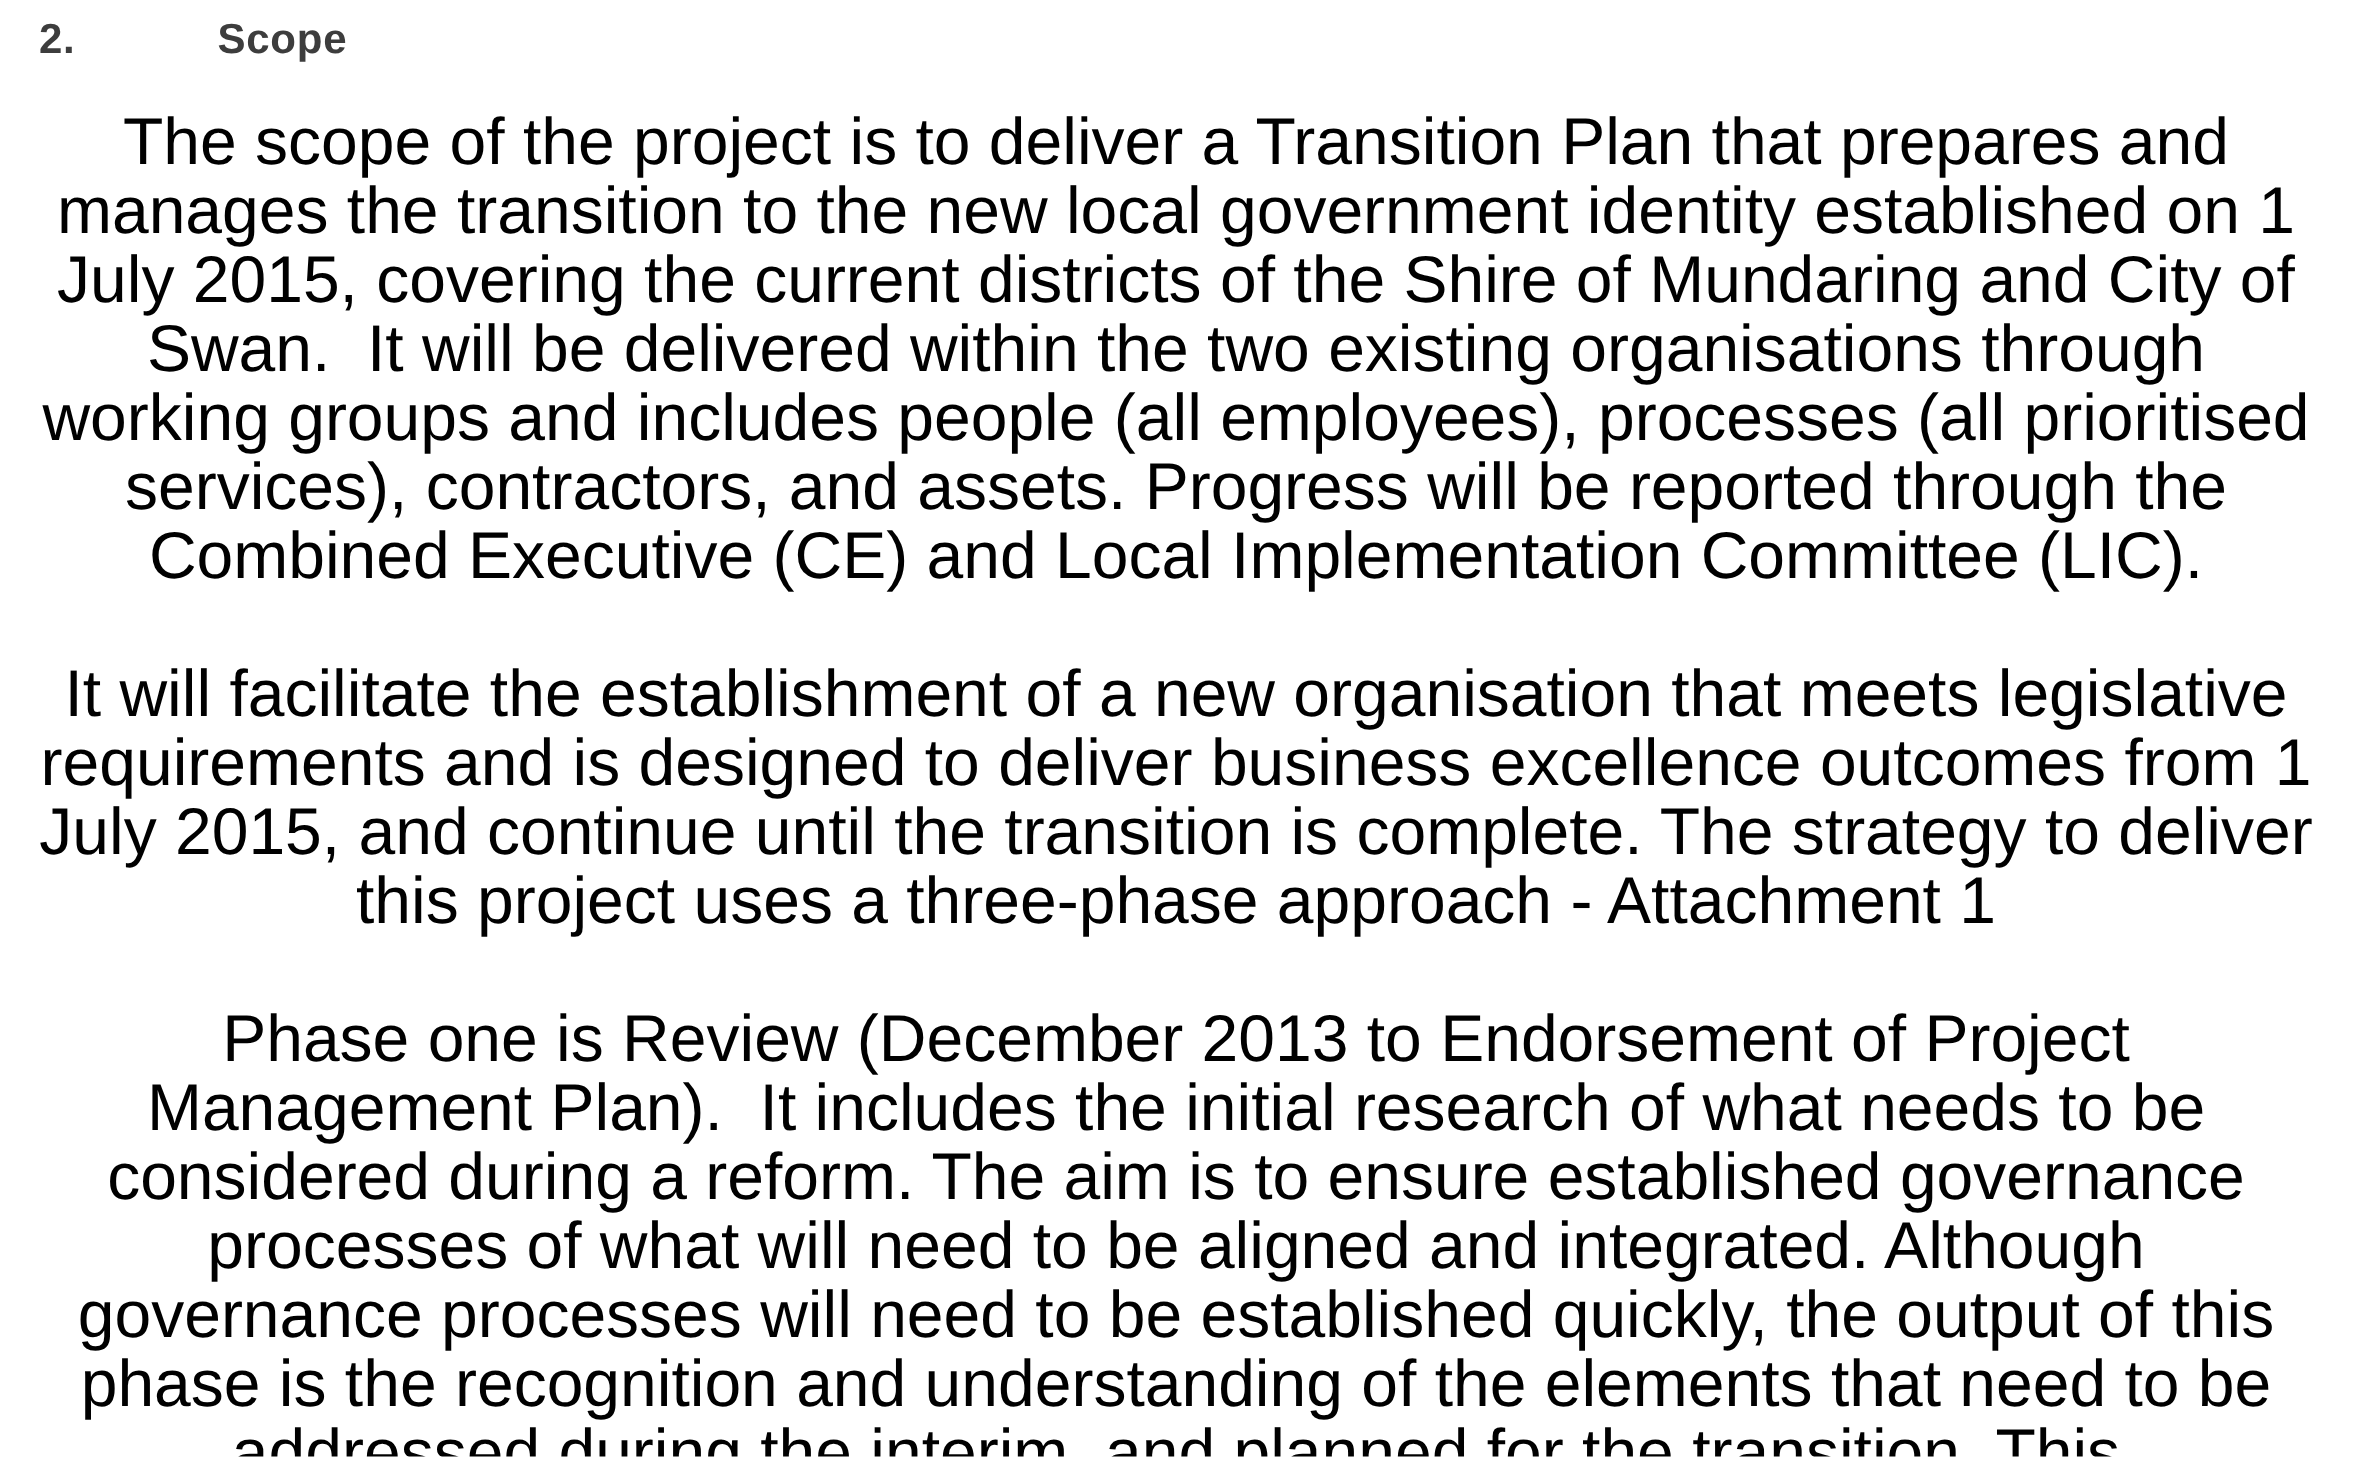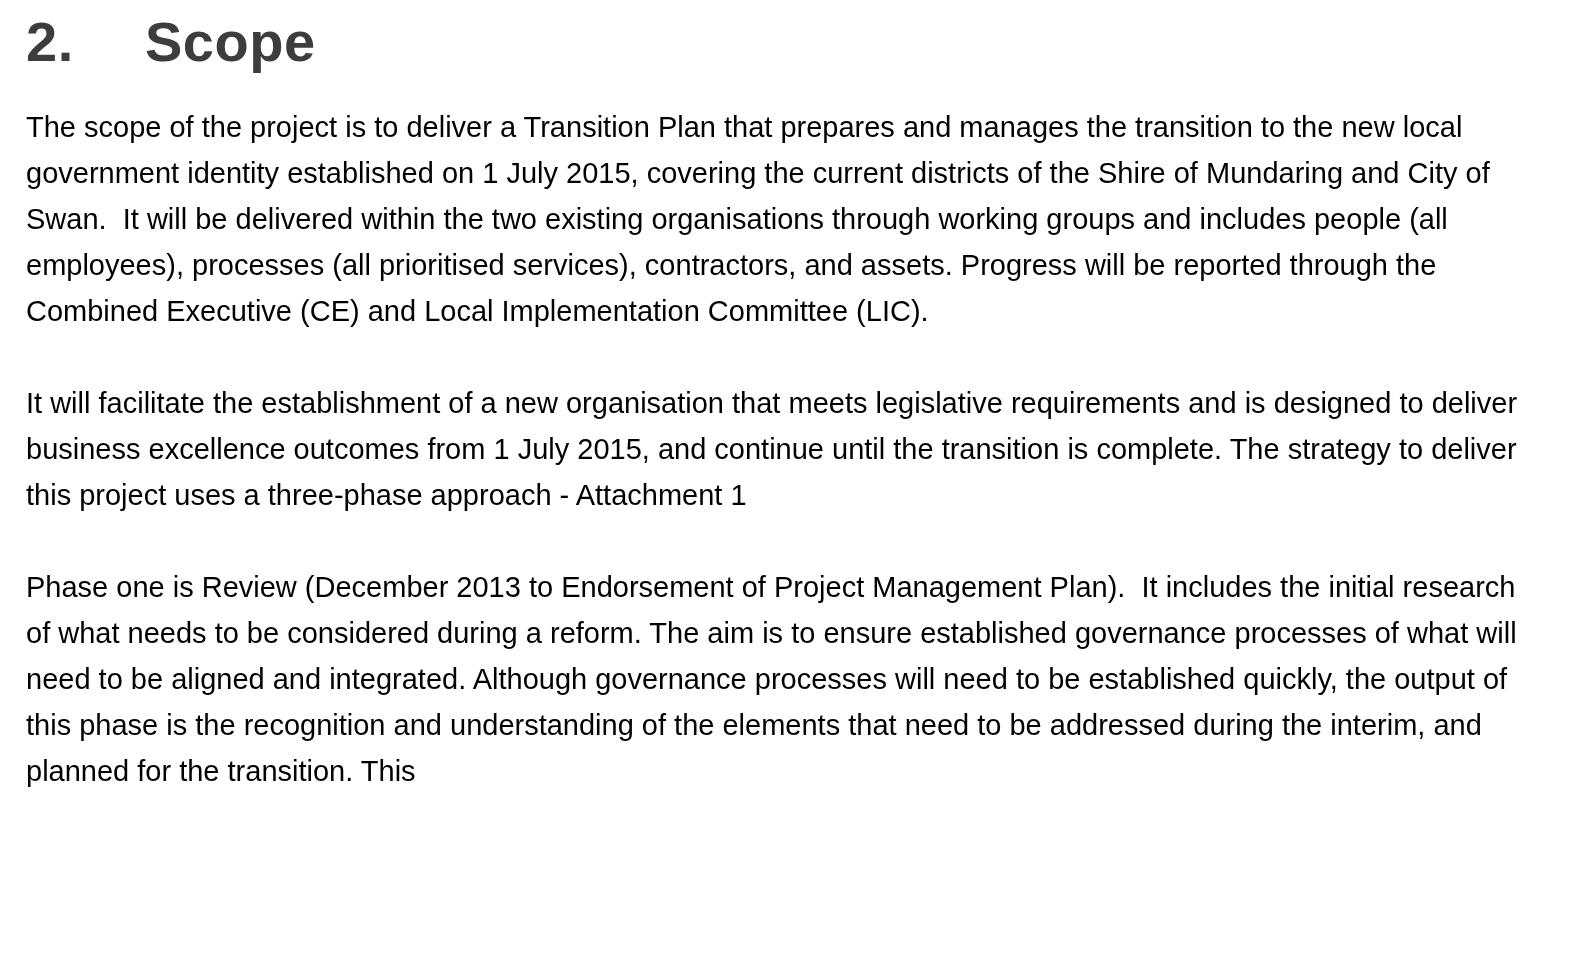--- a/index.html
+++ b/index.html
@@ -14,37 +14,38 @@
     overflow: hidden;
   }
   .page {
     box-sizing: border-box;
     width: 1572px;
     height: 971px;
     padding: 10px 30px 0 26px;
   }
   .section-heading {
     margin: 0 0 30px 0;
-    font-size: 56px;
+    font-size: 28px;
     line-height: 1.15;
     font-weight: bold;
     color: var(--heading-color, #3d3d3d);
     letter-spacing: 0.5px;
   }
   .section-number {
     display: inline-block;
     min-width: 119px;
   }
   .doc-paragraph {
     margin: 0 0 46px 0;
-    font-size: 29px;
+    font-size: 44px;
     line-height: 46px;
     color: var(--text-color, #000000);
     white-space: pre-wrap;
     letter-spacing: 0px;
+    text-align: center;
   }
   .doc-paragraph strong {
     font-weight: normal;
   }
 </style>
 </head>
 <body>
 
 <main class="page">
 

